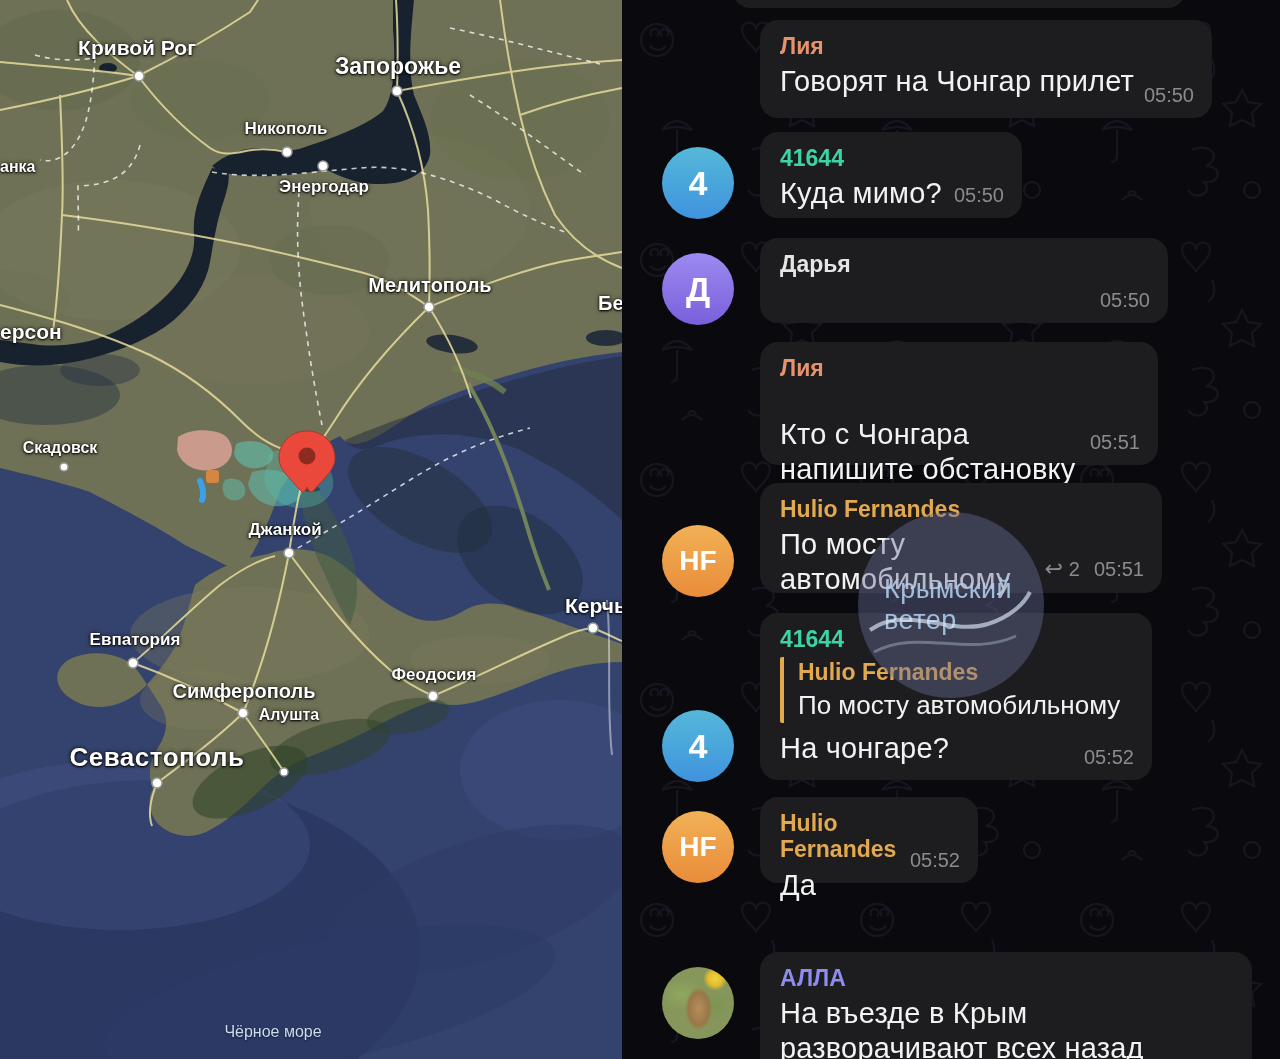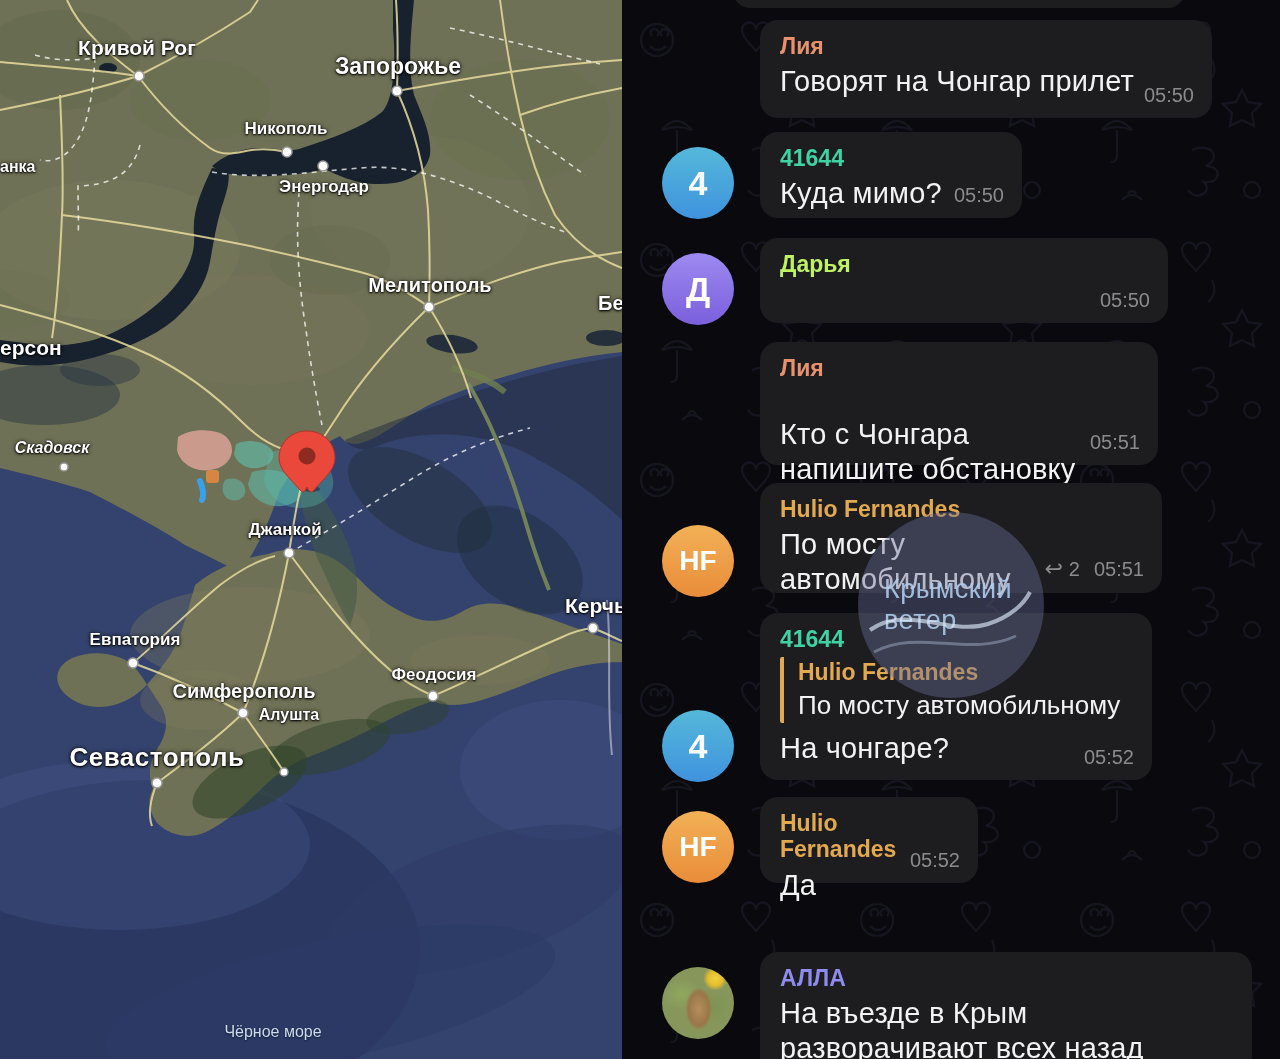--- a/index.html
+++ b/index.html
@@ -192,24 +192,24 @@
         <path d="M307,431 C291,431 279,443 279,458 C279,470 290,478 300,490 C304,495 306,489 307,487 C308,489 310,495 314,490 C324,478 335,470 335,458 C335,443 323,431 307,431 Z" fill="#e9483b" stroke="#b23429" stroke-width="1"></path>
         <circle cx="307" cy="456" r="8.5" fill="#8e2b20"></circle>
       </g>
     </svg>
 
     <div class="map-label lbl-lg" style="left:137px;top:48px;">Кривой Рог</div>
     <div class="map-label lbl-xl" style="left:398px;top:66px;">Запорожье</div>
     <div class="map-label lbl-md" style="left:286px;top:129px;">Никополь</div>
     <div class="map-label lbl-md" style="left:324px;top:187px;">Энергодар</div>
     <div class="map-label lbl-sm left-anchor" style="left:0px;top:167px;">анка</div>
-    <div class="map-label lbl-lg left-anchor" style="left:0px;top:348px;text-align:right;">ерсон</div>
+    <div class="map-label lbl-lg left-anchor" style="left:0px;top:332px;text-align:right;">ерсон</div>
     <div class="map-label lbl-mel" style="left:430px;top:285px;">Мелитополь</div>
     <div class="map-label lbl-mel left-anchor" style="left:598px;top:303px;">Бе</div>
-    <div class="map-label lbl-sm" style="left:52px;top:448px;font-style:italic;">Скадовск</div>
+    <div class="map-label lbl-sm" style="left:60px;top:448px;">Скадовск</div>
     <div class="map-label lbl-md" style="left:285px;top:530px;">Джанкой</div>
     <div class="map-label lbl-md" style="left:135px;top:640px;">Евпатория</div>
     <div class="map-label lbl-mel" style="left:244px;top:691px;">Симферополь</div>
     <div class="map-label lbl-md" style="left:434px;top:675px;">Феодосия</div>
     <div class="map-label lbl-lg left-anchor" style="left:565px;top:606px;">Керчь</div>
     <div class="map-label lbl-xxl" style="left:157px;top:757px;">Севастополь</div>
     <div class="map-label lbl-sm" style="left:289px;top:715px;">Алушта</div>
     <div class="map-label sea-lbl" style="left:273px;top:1032px;">Чёрное море</div>
   </div>
 
@@ -248,21 +248,21 @@
       <div class="bubble" style="top:132px;width:262px;height:86px;">
         <div class="sender" style="color: rgb(62, 211, 163);">41644</div>
         <div class="body-text">Куда мимо?</div>
         <div class="time">05:50</div>
       </div>
     </div>
 
     <div class="msg">
       <div class="avatar av-purple" style="top:253px;">Д</div>
       <div class="bubble" style="top:238px;width:408px;height:85px;">
-        <div class="sender" style="color: #bef264;">Дарья</div>
+        <div class="sender" style="color: #e5e5e5;">Дарья</div>
         <div class="time">05:50</div>
       </div>
     </div>
 
     <div class="msg">
       <div class="bubble" style="top:342px;width:398px;height:123px;">
         <div class="sender" style="color: rgb(232, 145, 109);">Лия</div>
         <div class="body-text" style="max-width:330px;margin-top:36px;">Кто с Чонгара напишите обстановку</div>
         <div class="time">05:51</div>
       </div>

